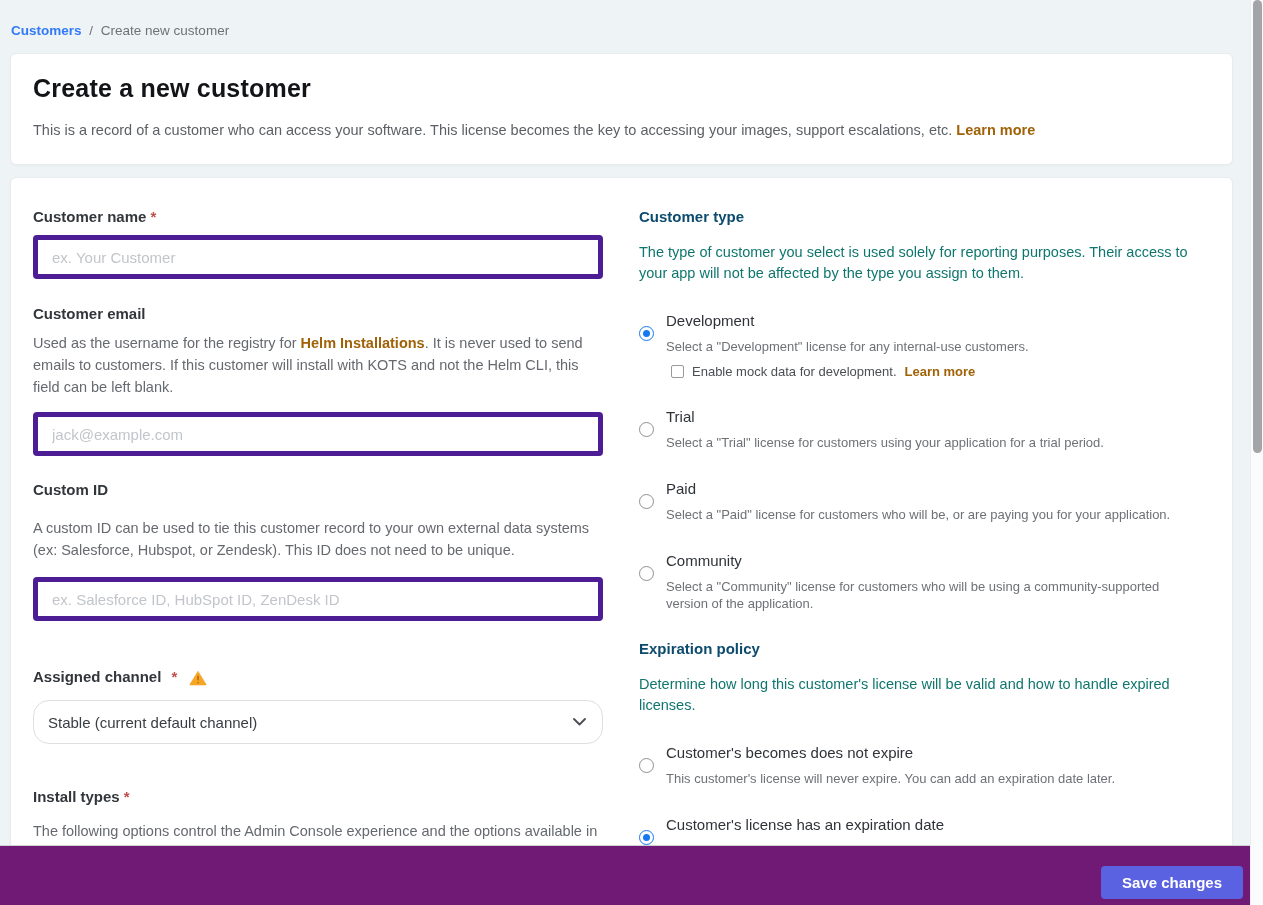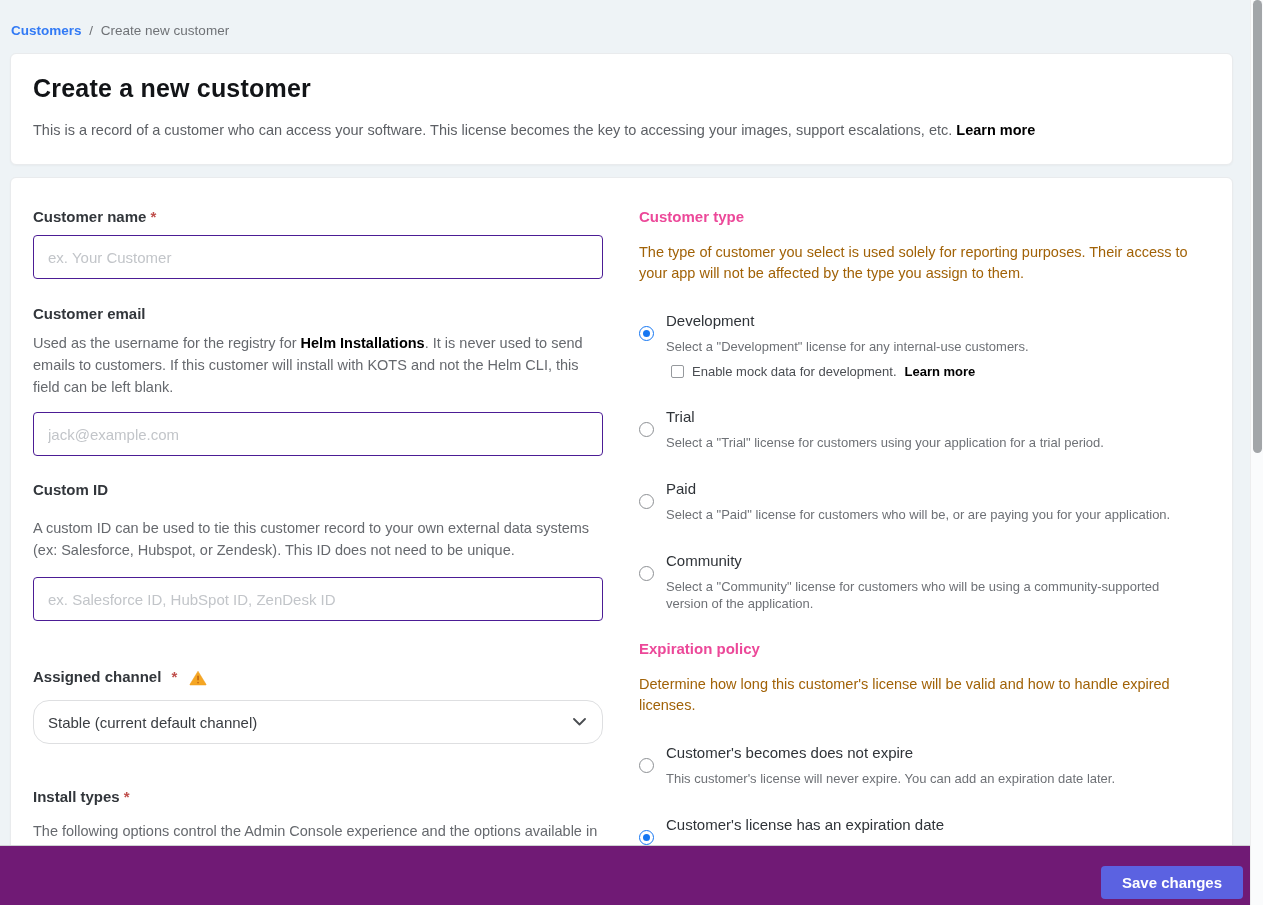--- a/index.html
+++ b/index.html
@@ -22,39 +22,39 @@
   .card {
     background: #fff;
     border: 1px solid #e9ebed;
     border-radius: 6px;
     box-shadow: 0 1px 2px rgba(40,50,60,0.04);
     margin: 0 17px 0 10px;
   }
   .header-card { margin-top: 15px; padding: 20px 30px 24px 22px; }
   .page-title { font-size: 25px; font-weight: 700; color: #121417; letter-spacing: 0.2px; }
   .page-desc { margin-top: 17px; font-size: 14.5px; color: #5d6065; line-height: 20px; }
-  a.link { color: #000000; text-decoration: none; font-weight: 700; cursor: pointer; }
+  a.link { color: #a16207; text-decoration: none; font-weight: 700; cursor: pointer; }
 
   .main-card {
     margin-top: 12px;
     height: 690px;
     padding: 30px 30px 0 22px;
     display: flex;
     gap: 36px;
   }
   .col-left { flex: 0 0 570px; }
   .col-right { flex: 1; min-width: 0; }
 
   
   .field-label { font-size: 15px; font-weight: 700; color: #32363b; line-height: 18px; }
   .req { color: #c0504d; font-weight: 700; margin-left: 4px; }
   .desc { font-size: 14.5px; color: #66696e; line-height: 22px; }
   .text-input {
     width: 100%; height: 44px;
-    border: 1px solid #4c1d95; border-radius: 4px;
+    border: 5px solid #4c1d95; border-radius: 4px;
     padding: 0 14px; font-size: 15px; color: #32363b;
     font-family: "Liberation Sans", sans-serif;
     outline: none; background: #fff;
   }
   .text-input::placeholder { color: #c2c5c9; opacity: 1; }
 
   .mb8 { margin-bottom: 9px; }
   .mb14 { margin-bottom: 14px; }
   .mb16 { margin-bottom: 16px; }
   .mb18 { margin-bottom: 18px; }
@@ -69,22 +69,22 @@
   .select {
     width: 100%; height: 44px;
     border: 1px solid #dedfe1; border-radius: 16px;
     background: #fff; cursor: pointer;
     display: flex; align-items: center; justify-content: space-between;
     padding: 0 16px 0 14px; font-size: 15px; color: #3a3d42;
   }
   .select .chev { line-height: 0; }
 
   
-  .section-heading { font-size: 15px; font-weight: 700; color: #ec4899; }
-  .section-desc { margin-top: 17px; font-size: 14.5px; color: #a16207; line-height: 21px; }
+  .section-heading { font-size: 15px; font-weight: 700; color: #0c4a6e; }
+  .section-desc { margin-top: 17px; font-size: 14.5px; color: #0f766e; line-height: 21px; }
   .options { margin-top: 27px; }
   .option { position: relative; padding-left: 27px; margin-bottom: 28px; }
   .option-title { font-size: 15px; font-weight: 500; color: #2f3338; line-height: 19px; }
   .option-desc { margin-top: 8px; font-size: 13px; color: #6e7176; line-height: 17px; }
   .radio {
     position: absolute; left: 0; top: 15px;
     width: 15px; height: 15px; border-radius: 50%;
     border: 1.5px solid #8d9094; background: #fff; cursor: pointer;
     display: inline-flex; align-items: center; justify-content: center;
   }

